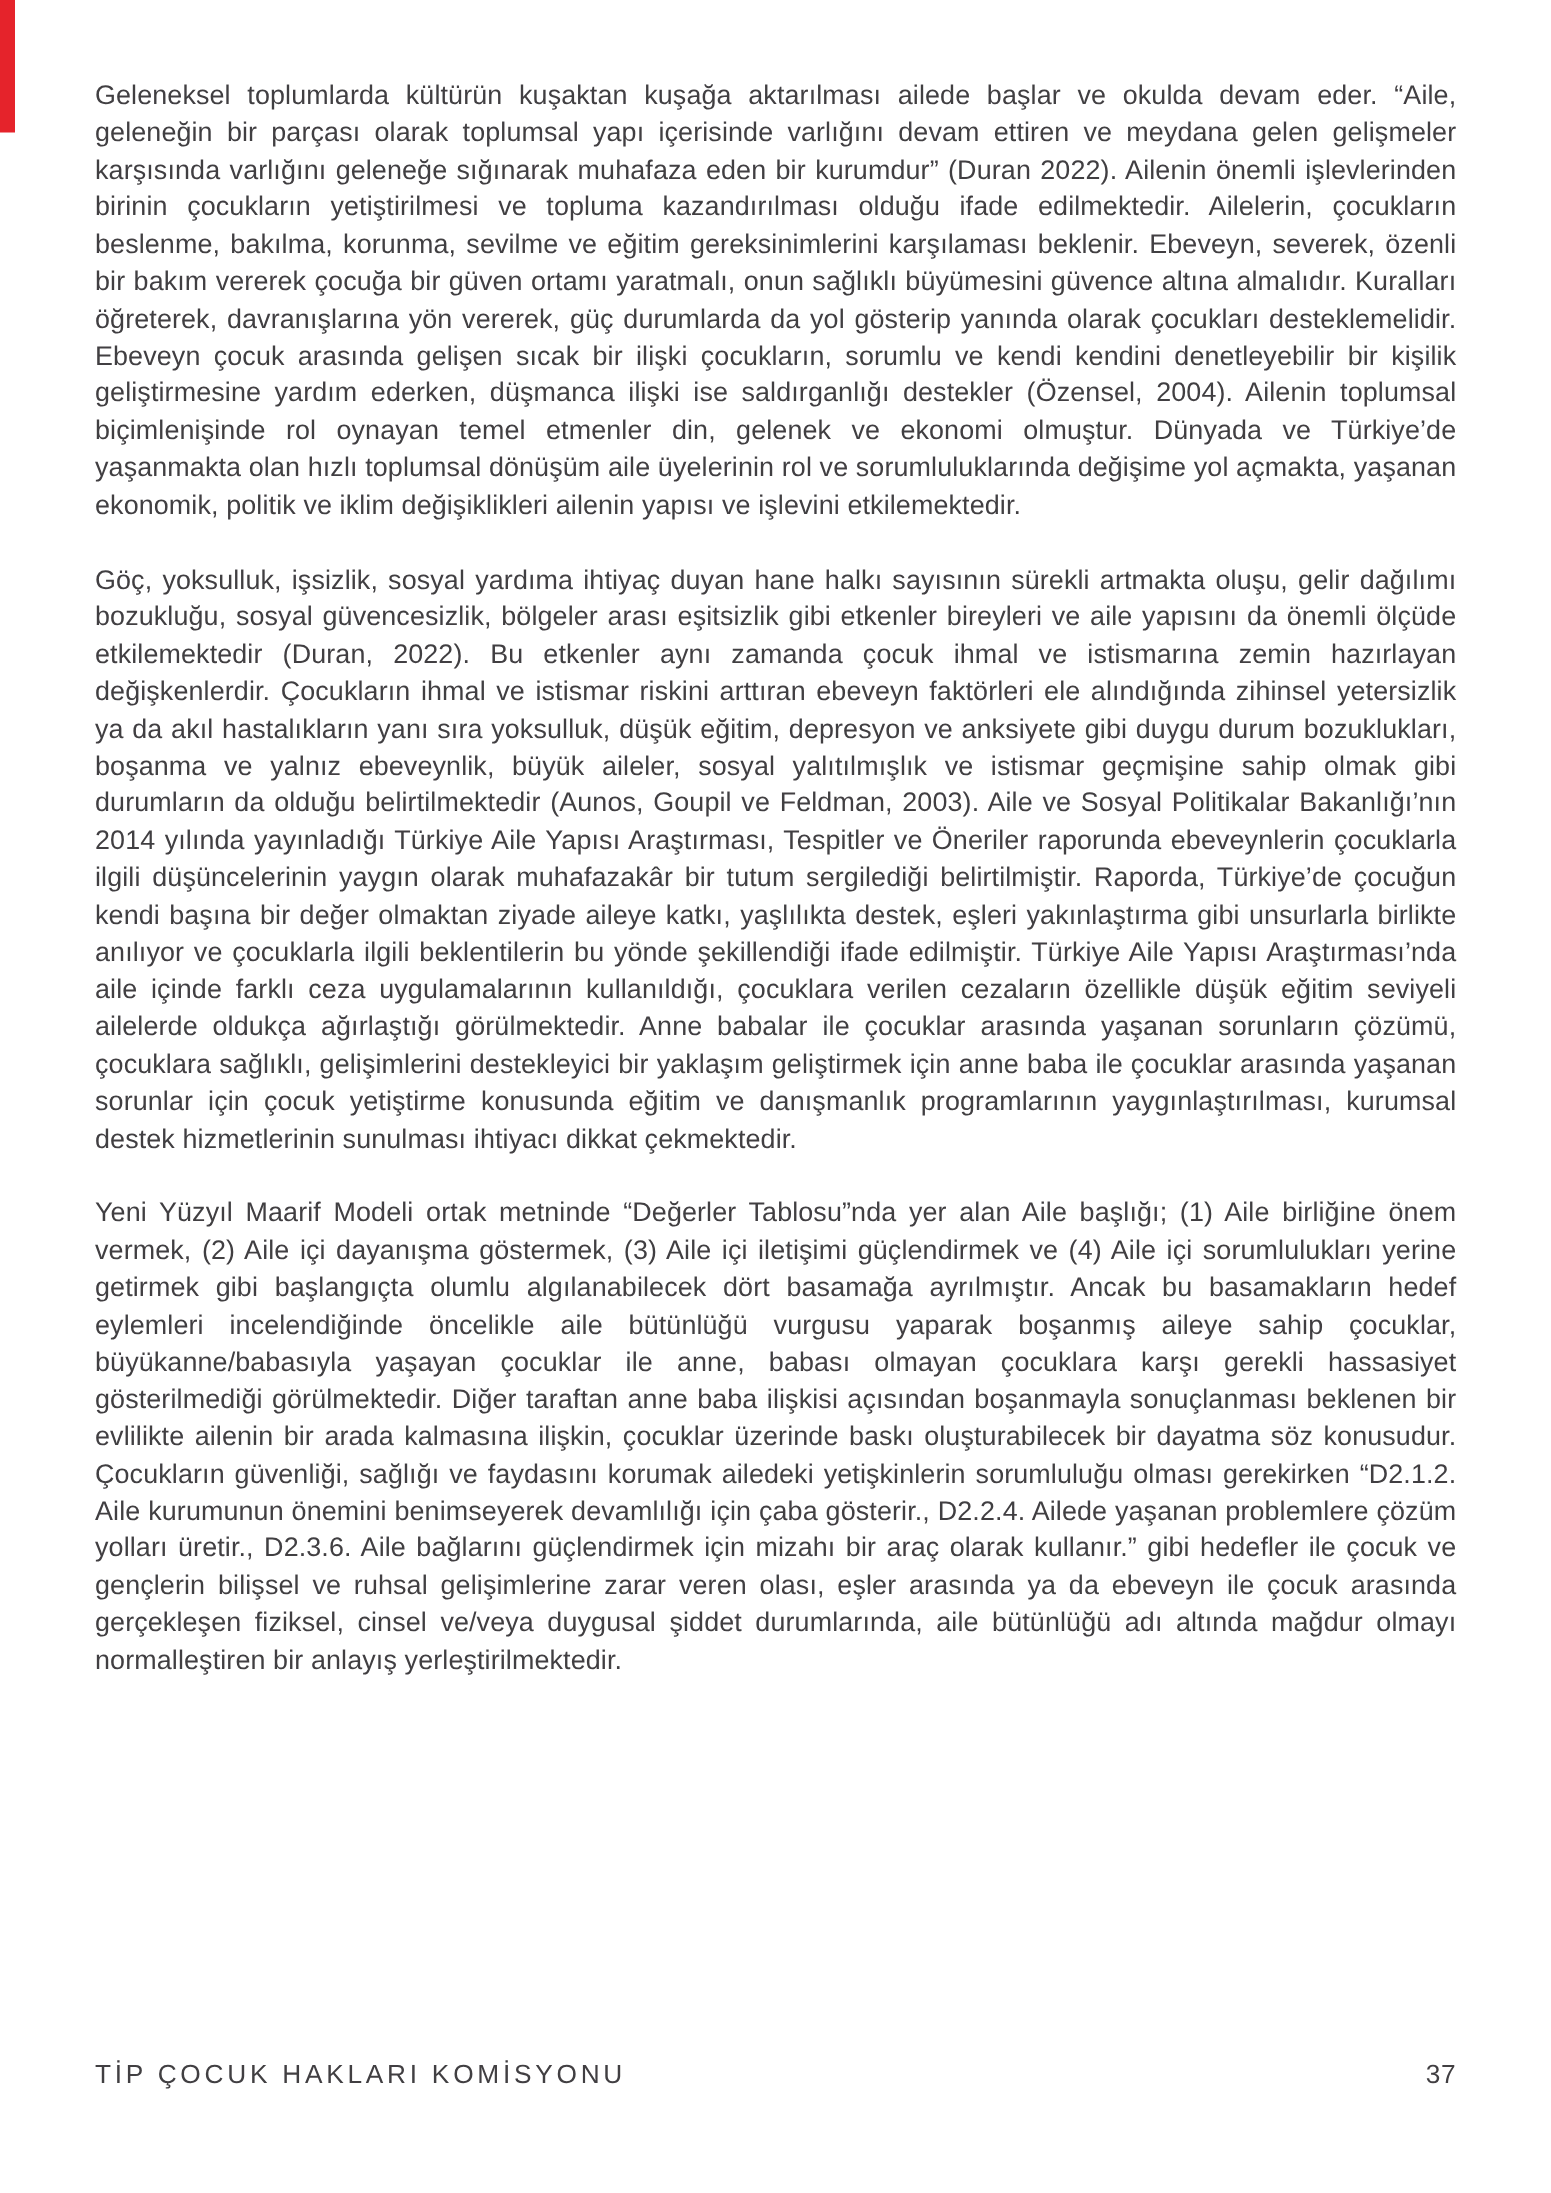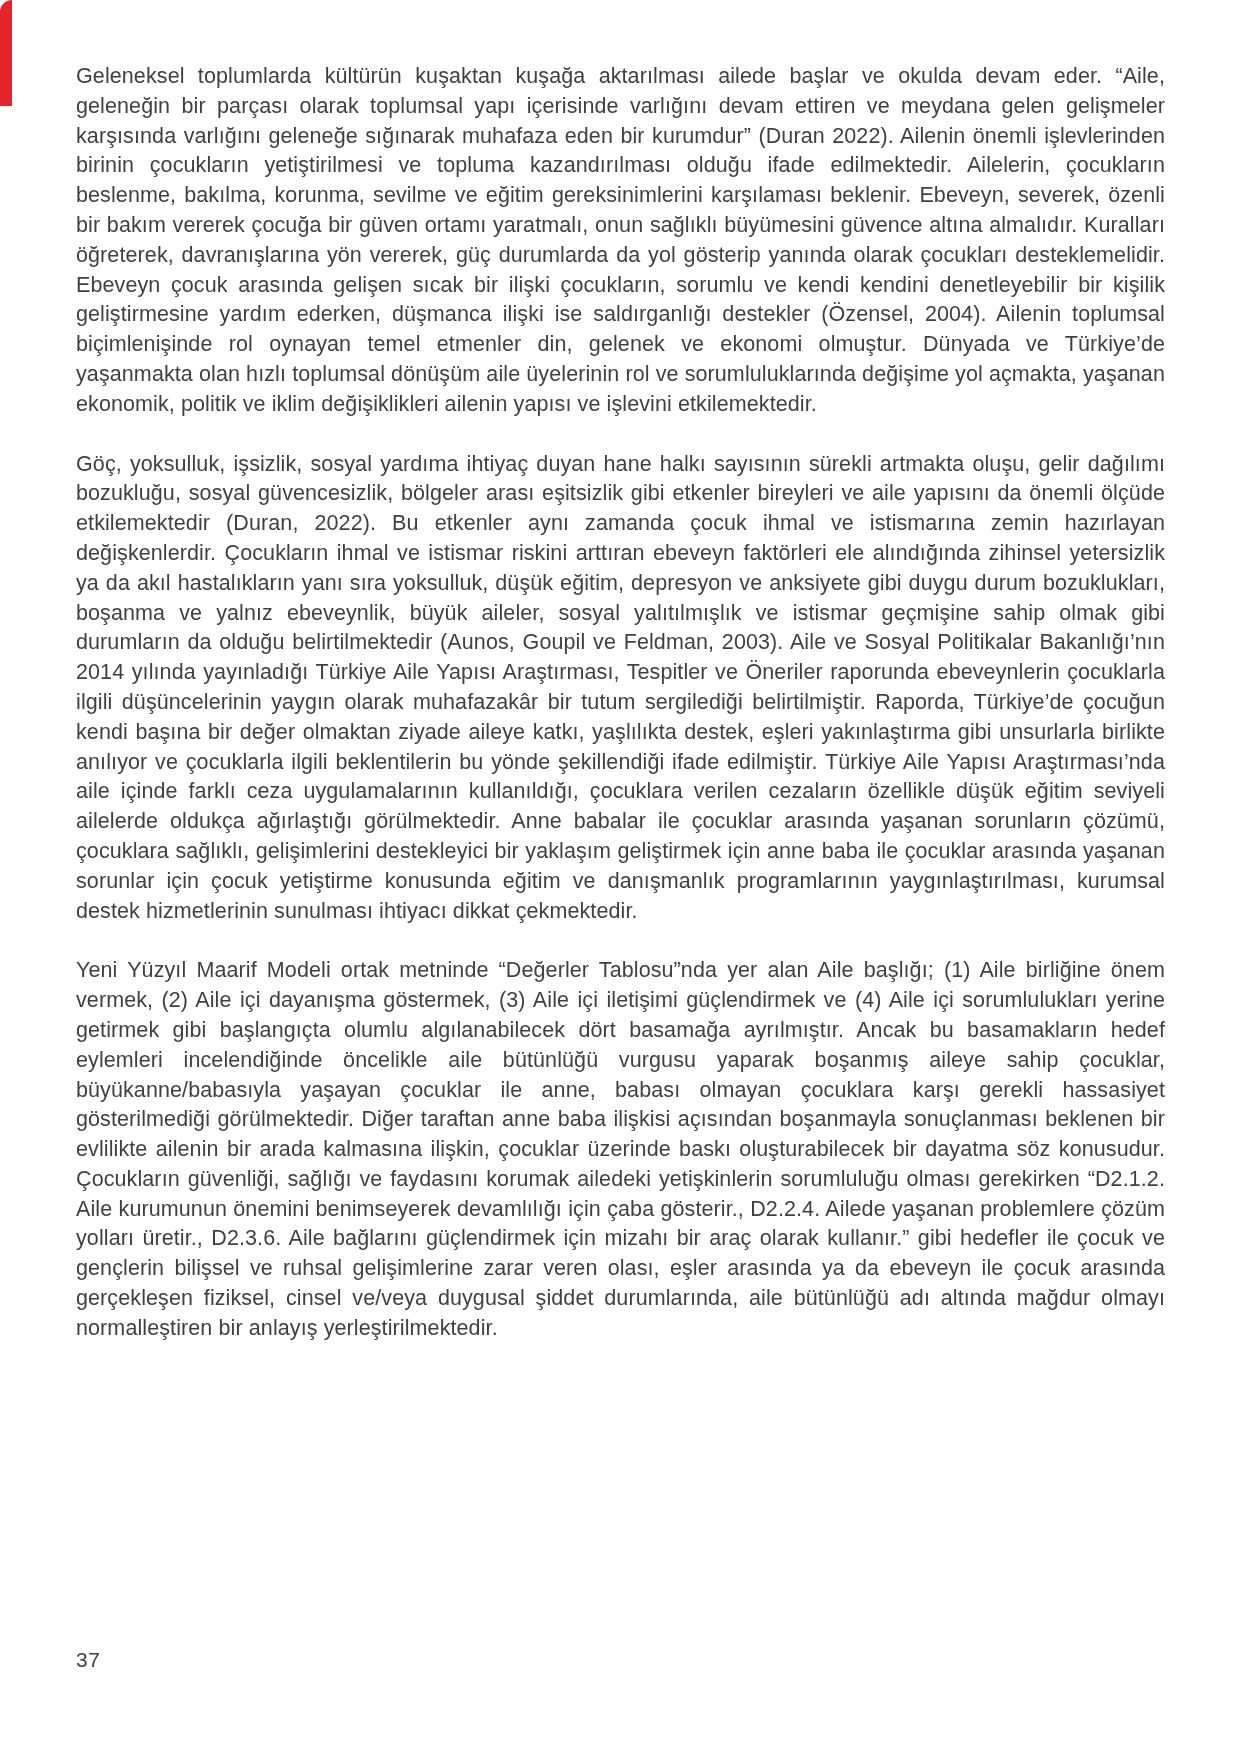--- a/index.html
+++ b/index.html
@@ -53,27 +53,28 @@
   .footer .org {
     letter-spacing: 3px;
   }
   .footer .page-num {
     letter-spacing: 0.5px;
   }
 </style>
 </head>
 <body>
 
-<div class="page" style="color: rgb(65, 63, 66); border-radius: 12px;">
+<div class="page" style="color: rgb(65, 63, 66);">
 
   <div class="accent-bar" style="background: rgb(229, 35, 43);"></div>
 
   <main class="content">
     <p>Geleneksel toplumlarda kültürün kuşaktan kuşağa aktarılması ailede başlar ve okulda devam eder. “Aile, geleneğin bir parçası olarak toplumsal yapı içerisinde varlığını devam ettiren ve meydana gelen gelişmeler karşısında varlığını geleneğe sığınarak muhafaza eden bir kurumdur” (Duran 2022). Ailenin önemli işlevlerinden birinin çocukların yetiştirilmesi ve topluma kazandırılması olduğu ifade edilmektedir. Ailelerin, çocukların beslenme, bakılma, korunma, sevilme ve eğitim gereksinimlerini karşılaması beklenir. Ebeveyn, severek, özenli bir bakım vererek çocuğa bir güven ortamı yaratmalı, onun sağlıklı büyümesini güvence altına almalıdır. Kuralları öğreterek, davranışlarına yön vererek, güç durumlarda da yol gösterip yanında olarak çocukları desteklemelidir. Ebeveyn çocuk arasında gelişen sıcak bir ilişki çocukların, sorumlu ve kendi kendini denetleyebilir bir kişilik geliştirmesine yardım ederken, düşmanca ilişki ise saldırganlığı destekler (Özensel, 2004). Ailenin toplumsal biçimlenişinde rol oynayan temel etmenler din, gelenek ve ekonomi olmuştur. Dünyada ve Türkiye’de yaşanmakta olan hızlı toplumsal dönüşüm aile üyelerinin rol ve sorumluluklarında değişime yol açmakta, yaşanan ekonomik, politik ve iklim değişiklikleri ailenin yapısı ve işlevini etkilemektedir.</p>
     <p>Göç, yoksulluk, işsizlik, sosyal yardıma ihtiyaç duyan hane halkı sayısının sürekli artmakta oluşu, gelir dağılımı bozukluğu, sosyal güvencesizlik, bölgeler arası eşitsizlik gibi etkenler bireyleri ve aile yapısını da önemli ölçüde etkilemektedir (Duran, 2022). Bu etkenler aynı zamanda çocuk ihmal ve istismarına zemin hazırlayan değişkenlerdir. Çocukların ihmal ve istismar riskini arttıran ebeveyn faktörleri ele alındığında zihinsel yetersizlik ya da akıl hastalıkların yanı sıra yoksulluk, düşük eğitim, depresyon ve anksiyete gibi duygu durum bozuklukları, boşanma ve yalnız ebeveynlik, büyük aileler, sosyal yalıtılmışlık ve istismar geçmişine sahip olmak gibi durumların da olduğu belirtilmektedir (Aunos, Goupil ve Feldman, 2003). Aile ve Sosyal Politikalar Bakanlığı’nın 2014 yılında yayınladığı Türkiye Aile Yapısı Araştırması, Tespitler ve Öneriler raporunda ebeveynlerin çocuklarla ilgili düşüncelerinin yaygın olarak muhafazakâr bir tutum sergilediği belirtilmiştir. Raporda, Türkiye’de çocuğun kendi başına bir değer olmaktan ziyade aileye katkı, yaşlılıkta destek, eşleri yakınlaştırma gibi unsurlarla birlikte anılıyor ve çocuklarla ilgili beklentilerin bu yönde şekillendiği ifade edilmiştir. Türkiye Aile Yapısı Araştırması’nda aile içinde farklı ceza uygulamalarının kullanıldığı, çocuklara verilen cezaların özellikle düşük eğitim seviyeli ailelerde oldukça ağırlaştığı görülmektedir. Anne babalar ile çocuklar arasında yaşanan sorunların çözümü, çocuklara sağlıklı, gelişimlerini destekleyici bir yaklaşım geliştirmek için anne baba ile çocuklar arasında yaşanan sorunlar için çocuk yetiştirme konusunda eğitim ve danışmanlık programlarının yaygınlaştırılması, kurumsal destek hizmetlerinin sunulması ihtiyacı dikkat çekmektedir.</p>
     <p>Yeni Yüzyıl Maarif Modeli ortak metninde “Değerler Tablosu”nda yer alan Aile başlığı; (1) Aile birliğine önem vermek, (2) Aile içi dayanışma göstermek, (3) Aile içi iletişimi güçlendirmek ve (4) Aile içi sorumlulukları yerine getirmek gibi başlangıçta olumlu algılanabilecek dört basamağa ayrılmıştır. Ancak bu basamakların hedef eylemleri incelendiğinde öncelikle aile bütünlüğü vurgusu yaparak boşanmış aileye sahip çocuklar, büyükanne/babasıyla yaşayan çocuklar ile anne, babası olmayan çocuklara karşı gerekli hassasiyet gösterilmediği görülmektedir. Diğer taraftan anne baba ilişkisi açısından boşanmayla sonuçlanması beklenen bir evlilikte ailenin bir arada kalmasına ilişkin, çocuklar üzerinde baskı oluşturabilecek bir dayatma söz konusudur. Çocukların güvenliği, sağlığı ve faydasını korumak ailedeki yetişkinlerin sorumluluğu olması gerekirken “D2.1.2. Aile kurumunun önemini benimseyerek devamlılığı için çaba gösterir., D2.2.4. Ailede yaşanan problemlere çözüm yolları üretir., D2.3.6. Aile bağlarını güçlendirmek için mizahı bir araç olarak kullanır.” gibi hedefler ile çocuk ve gençlerin bilişsel ve ruhsal gelişimlerine zarar veren olası, eşler arasında ya da ebeveyn ile çocuk arasında gerçekleşen fiziksel, cinsel ve/veya duygusal şiddet durumlarında, aile bütünlüğü adı altında mağdur olmayı normalleştiren bir anlayış yerleştirilmektedir.</p>
   </main>
 
   <footer class="footer">
+    <span class="org">TİP ÇOCUK HAKLARI KOMİSYONU</span>
     <span class="page-num">37</span>
   </footer>
 
 </div>
 
 </body></html>

